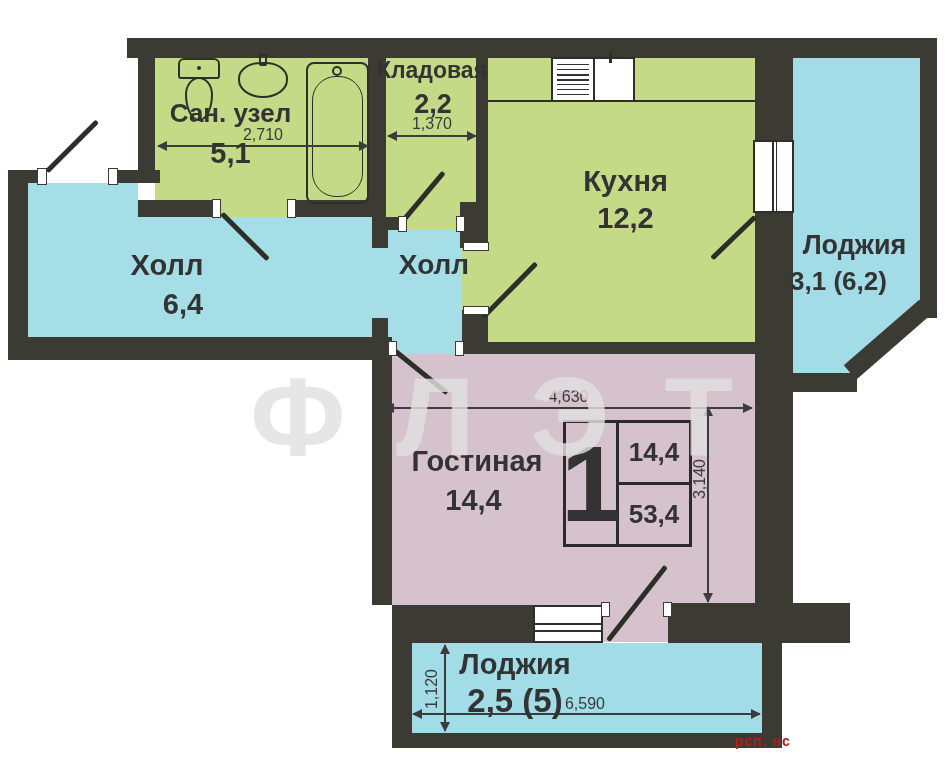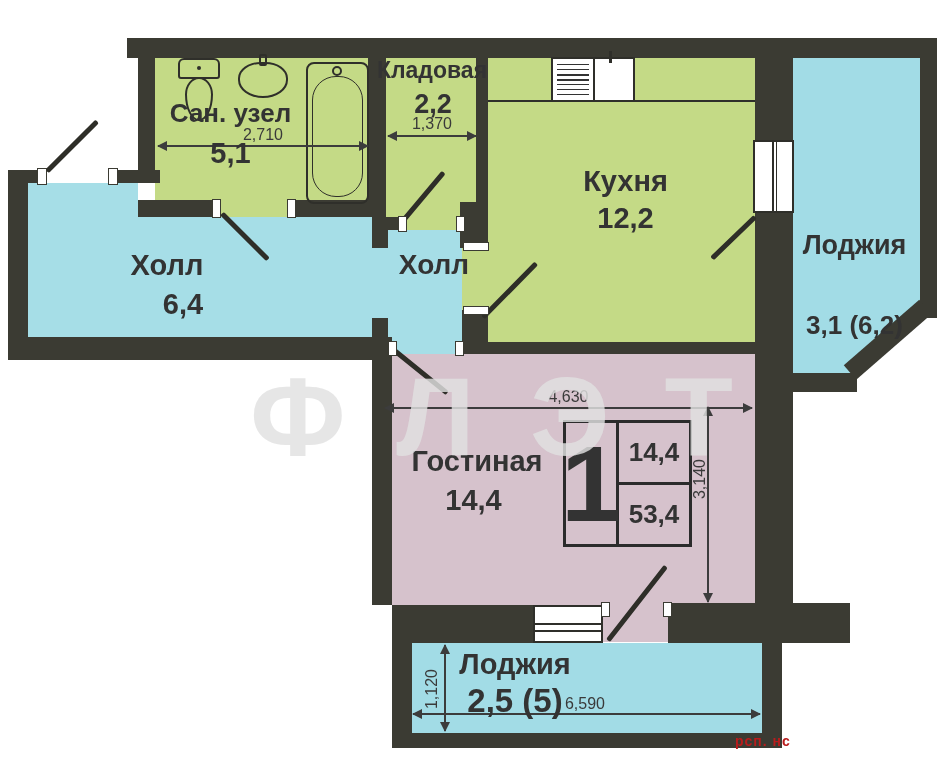--- a/index.html
+++ b/index.html
@@ -161,21 +161,21 @@
   <div class="rlabel" style="left:383px;top:90px;width:100px;font-size:27px;">2,2</div>
 
   <div class="rlabel" style="left:548px;top:166px;width:155px;font-size:29px;">
     <div>Кухня</div>
   </div>
   <div class="rlabel" style="left:548px;top:203px;width:155px;font-size:29px;">12,2</div>
 
   <div class="rlabel" style="left:791px;top:231px;width:127px;font-size:27px;">
     <div>Лоджия</div>
   </div>
-  <div class="rlabel" style="left:788px;top:268px;width:133px;font-size:26px;margin-top:44px;">3,1 (6,2)</div>
+  <div class="rlabel" style="left:772px;top:268px;width:133px;font-size:26px;">3,1 (6,2)</div>
 
   <div class="rlabel" style="left:97px;top:250px;width:140px;font-size:29px;">
     <div>Холл</div>
   </div>
   <div class="rlabel" style="left:113px;top:289px;width:140px;font-size:29px;">6,4</div>
 
   <div class="rlabel" style="left:384px;top:250px;width:100px;font-size:28px;">
     <div>Холл</div>
   </div>
 

